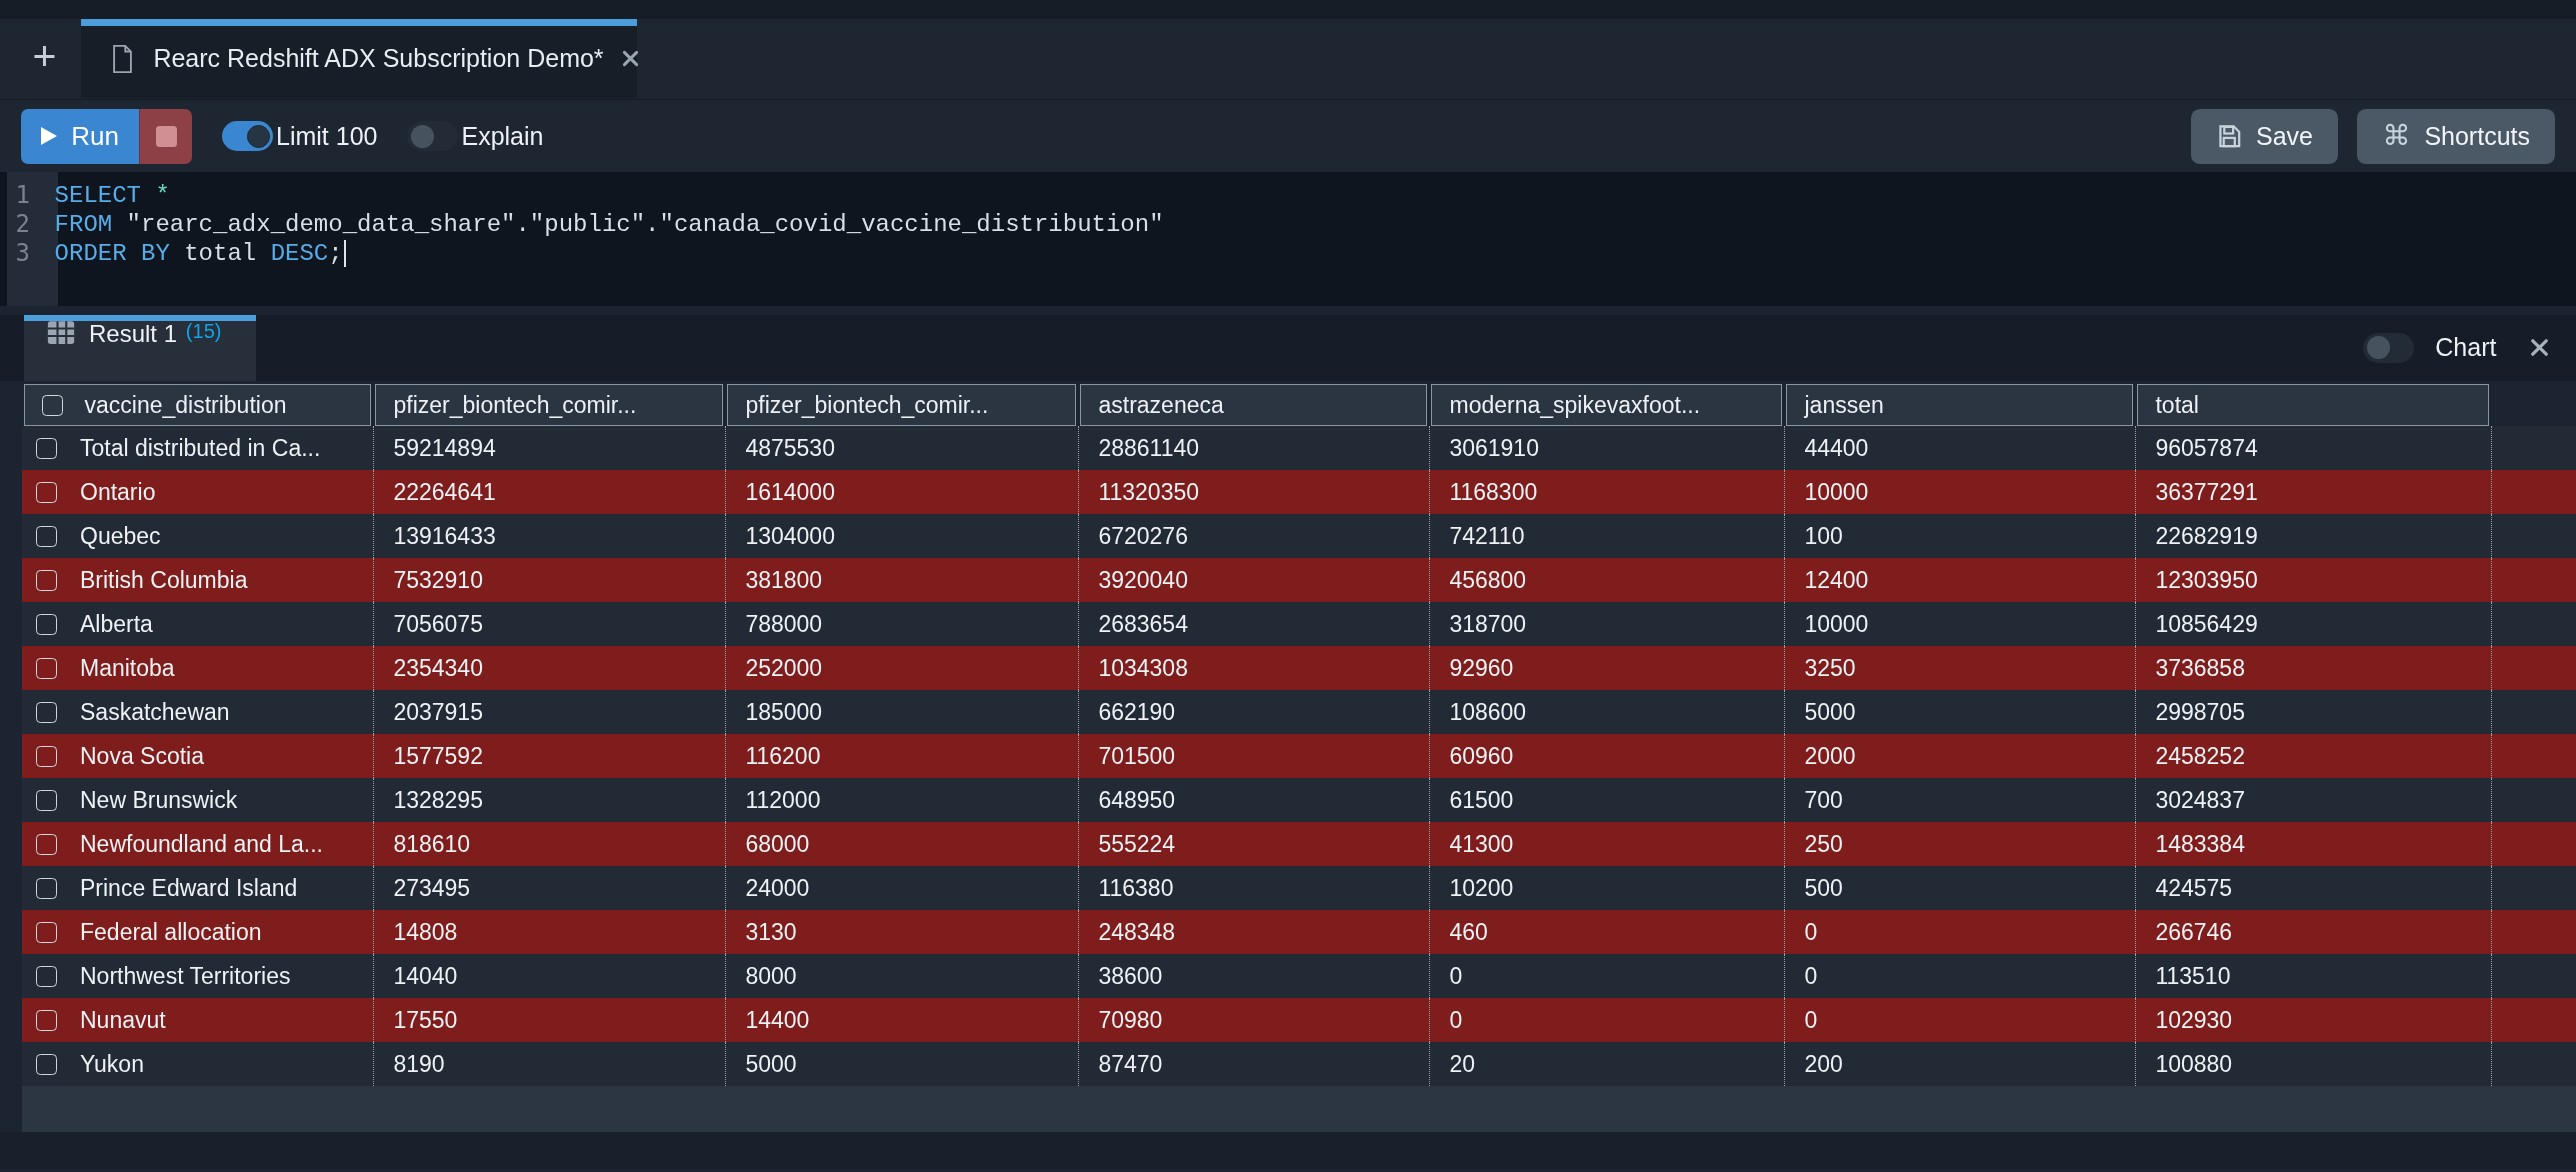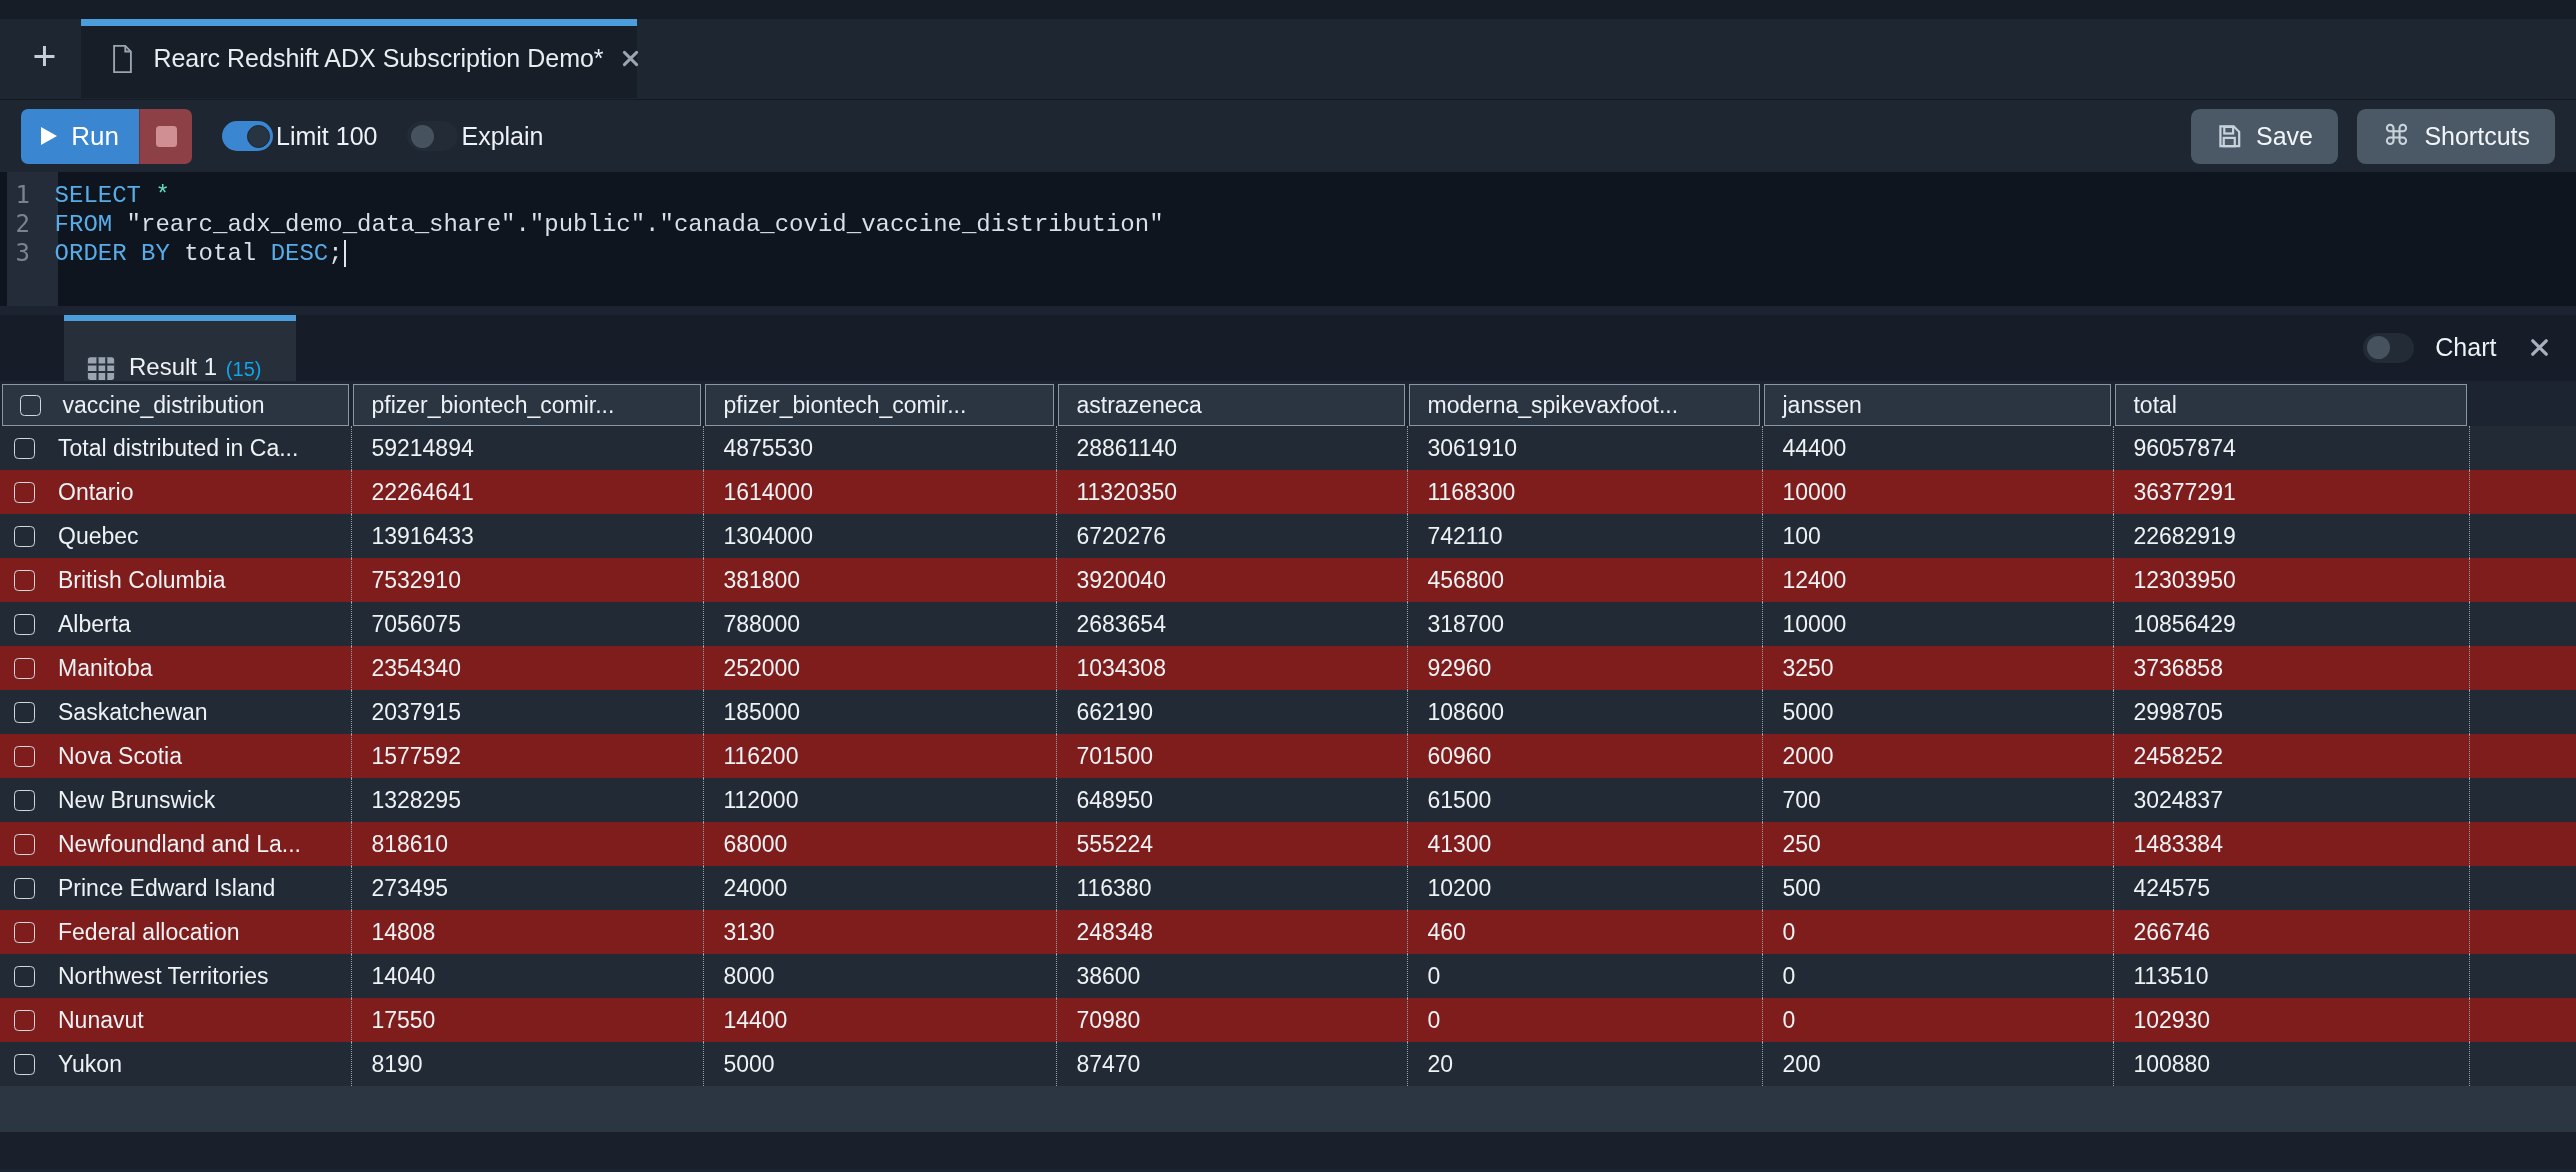--- a/index.html
+++ b/index.html
@@ -73,30 +73,30 @@
   .tok-star    { color:#63dcc3; }
   .tok-plain   { color:#d9dfe6; }
   .caret { display:inline-block; width:2.6px; height:26.5px; background:#dfe6ec; vertical-align:middle; margin-left:0.9px; }
 
   .editor-gap { height:8.8px; background:#1b2430; }
 
   
   .results-bar { position:relative; height:66px; background:#161d28; }
   .result-tab {
     position:absolute; left:24px; top:0; width:232px; height:66px; background:#272f3b;
-    display:flex; align-items:flex-end; padding:5.3px 0 0 23px; cursor:pointer;margin-left:40px;
+    display:flex; align-items:flex-start; padding:5.3px 0 0 23px; cursor:pointer;
   }
   .result-tab-accent { position:absolute; left:0; top:0; right:0; height:6.2px; background:#4b9ddb; }
   .result-tab-label { font-size:24px; color:#eef2f6; margin-left:14px; white-space:nowrap; }
   .result-tab-count { font-size:20px; color:#0ea5e9; margin-left:8.8px; }
   .chart-controls { position:absolute; right:25px; top:0; height:66px; display:flex; align-items:center; gap:21px; }
   .chart-label { font-size:25px; color:#eef2f6; }
 
   
-  .results-area { background:#1b2430; padding-left:0; }
+  .results-area { background:#1b2430; padding-left:22px; }
   .tgrid { display:grid; grid-template-columns:351px 352px 353px 351px 355px 351px 356px 1fr; }
   .theader { margin-top:3.5px; height:42px; }
   .hcell {
     display:flex; align-items:center; background:#2b3441; border:1.8px solid #8a96a3;
     margin:0 1.8px; padding-left:17.7px; height:42px; cursor:pointer; overflow:hidden;
   }
   .hlabel { font-size:23px; color:#edf1f5; white-space:nowrap; }
   .hcell .checkbox { margin-right:21px; }
   .hfill { background:transparent; }
 

